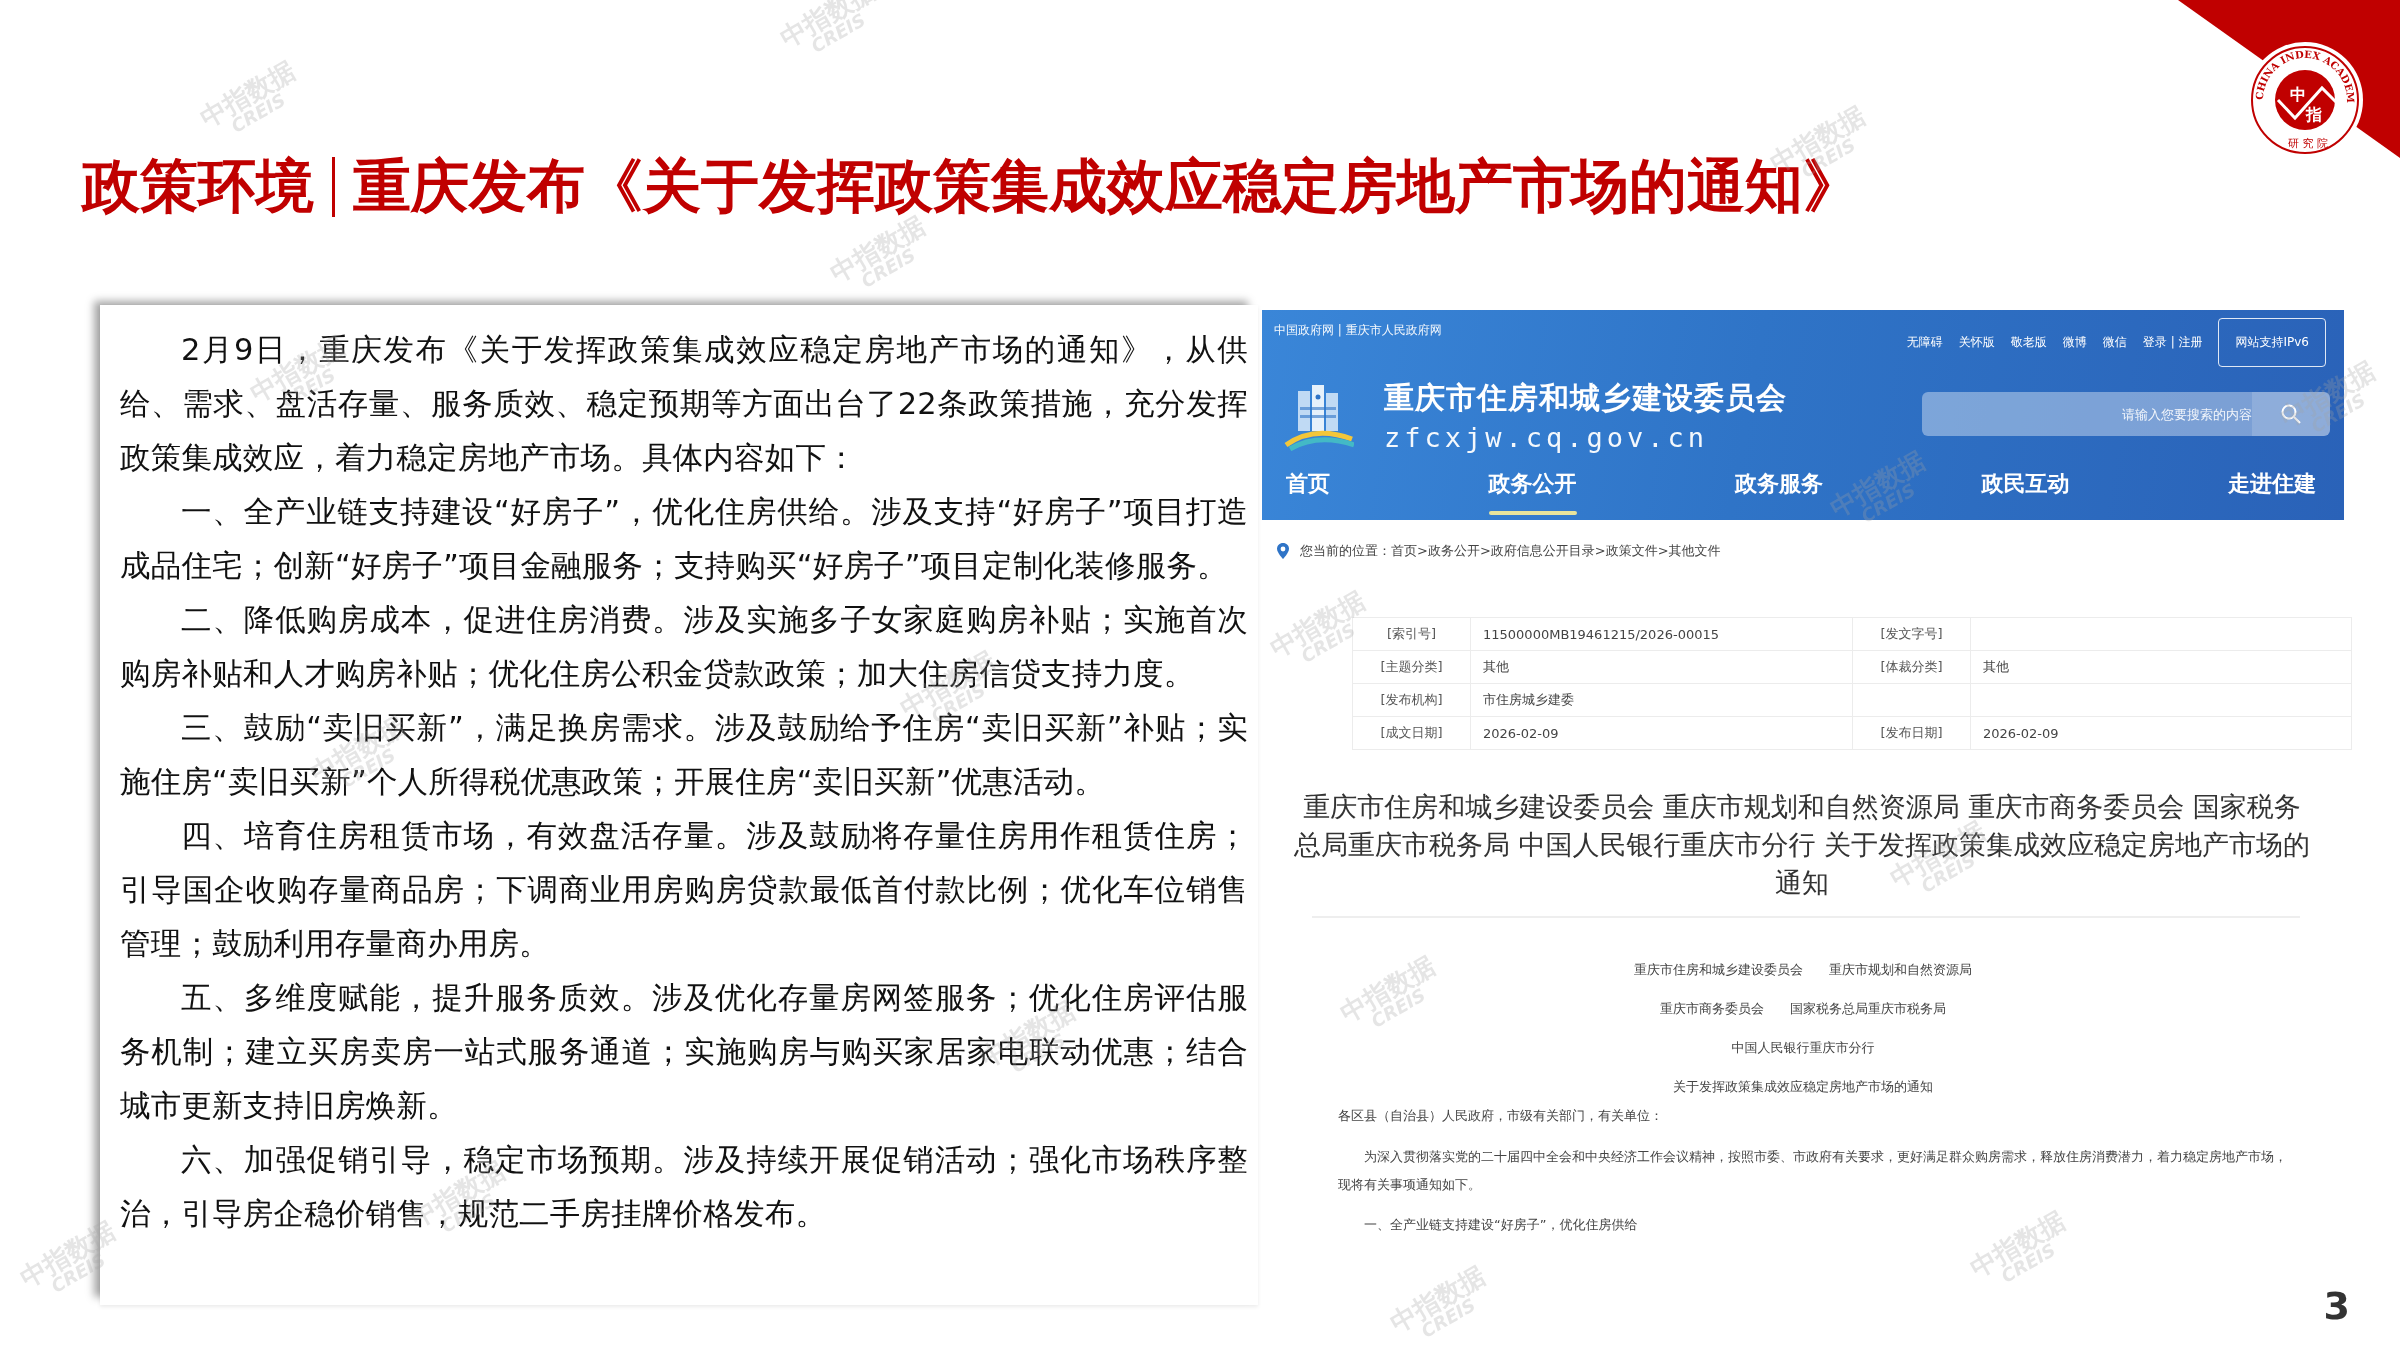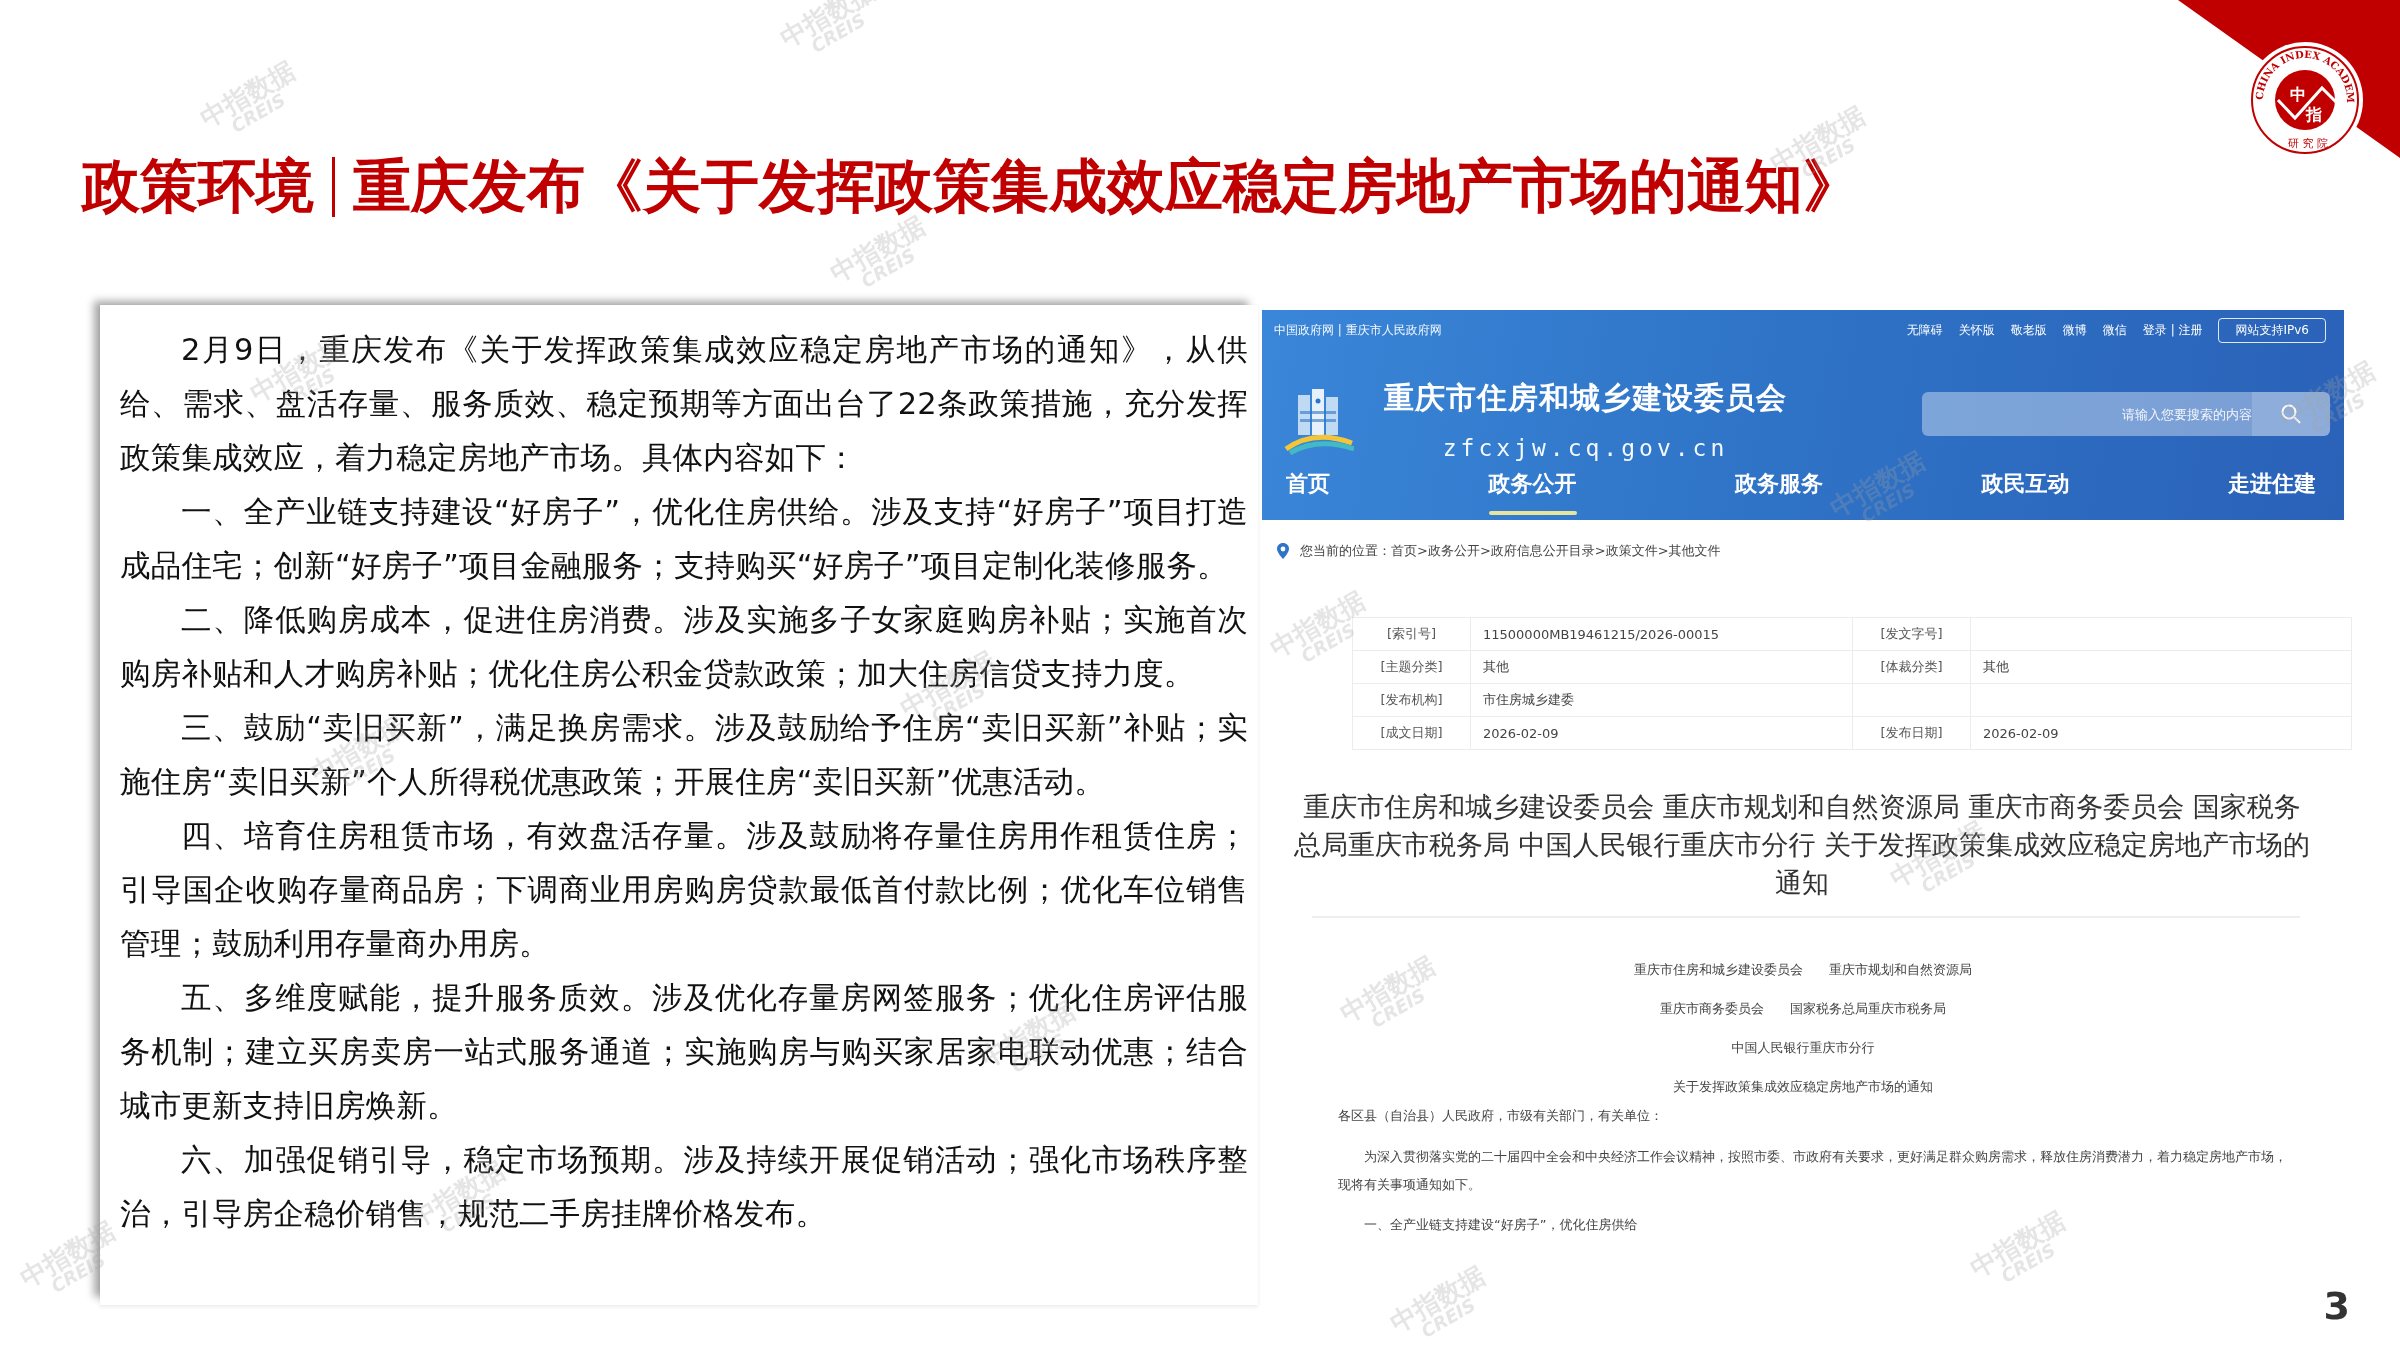--- a/index.html
+++ b/index.html
@@ -34,26 +34,26 @@
 
   
   .site { position: absolute; left: 1262px; top: 310px; width: 1082px; height: 1000px; background: #fff; }
   .site-header {
     position: relative; height: 210px;
     background: linear-gradient(100deg, #3a86d8 0%, #2f74c7 45%, #2a62b8 100%);
     color: #fff;
   }
   .topbar-left { position: absolute; left: 12px; top: 12px; font-size: 12px; opacity: 0.95; }
   .topbar-right { position: absolute; right: 18px; top: 8px; display: flex; align-items: center; gap: 16px; font-size: 12px; }
-  .ipv6-btn { border: 1.5px solid rgba(255,255,255,0.85); border-radius: 4px; padding: 3px 16px; font-size: 12px; }
+  .ipv6-btn { border: 1.5px solid rgba(255,255,255,0.85); border-radius: 4px; padding: 15px 16px; font-size: 12px; }
   .logo-wrap { position: absolute; left: 22px; top: 68px; display: flex; align-items: center; }
   .logo-icon { width: 70px; height: 70px; }
   .logo-text { margin-left: 30px; }
   .logo-text .cn { font-size: 30px; font-weight: bold; letter-spacing: 1px; }
-  .logo-text .en { font-family: "DejaVu Sans Mono", monospace; font-size: 23px; letter-spacing: 4px; margin-top: 16px; opacity: 0.95; text-align: center; }
+  .logo-text .en { font-family: "DejaVu Sans Mono", monospace; font-size: 27px; letter-spacing: 4px; margin-top: 3px; opacity: 0.95; }
   .search {
     position: absolute; left: 660px; top: 82px; width: 408px; height: 44px;
     background: rgba(255,255,255,0.38); border-radius: 6px; display: flex; align-items: center;
   }
   .search input {
     flex: 1; height: 100%; background: transparent; border: none; outline: none;
     padding-left: 42px; font-size: 13px; color: #fff; text-align: right;
   }
   .search input::placeholder { color: rgba(255,255,255,0.9); }
   .search-btn { width: 78px; height: 100%; background: rgba(255,255,255,0.15); border-radius: 0 6px 6px 0; display: flex; align-items: center; justify-content: center; }

